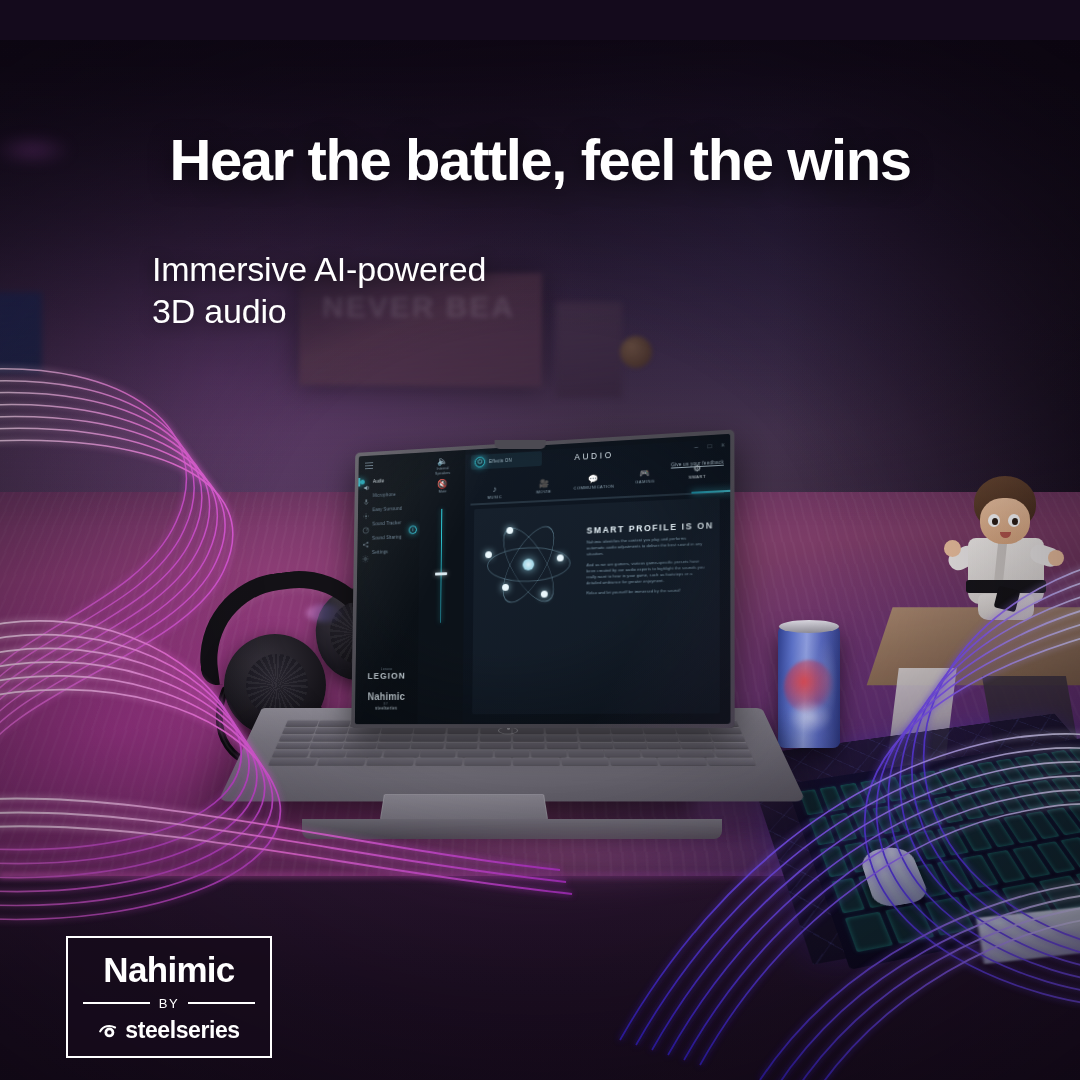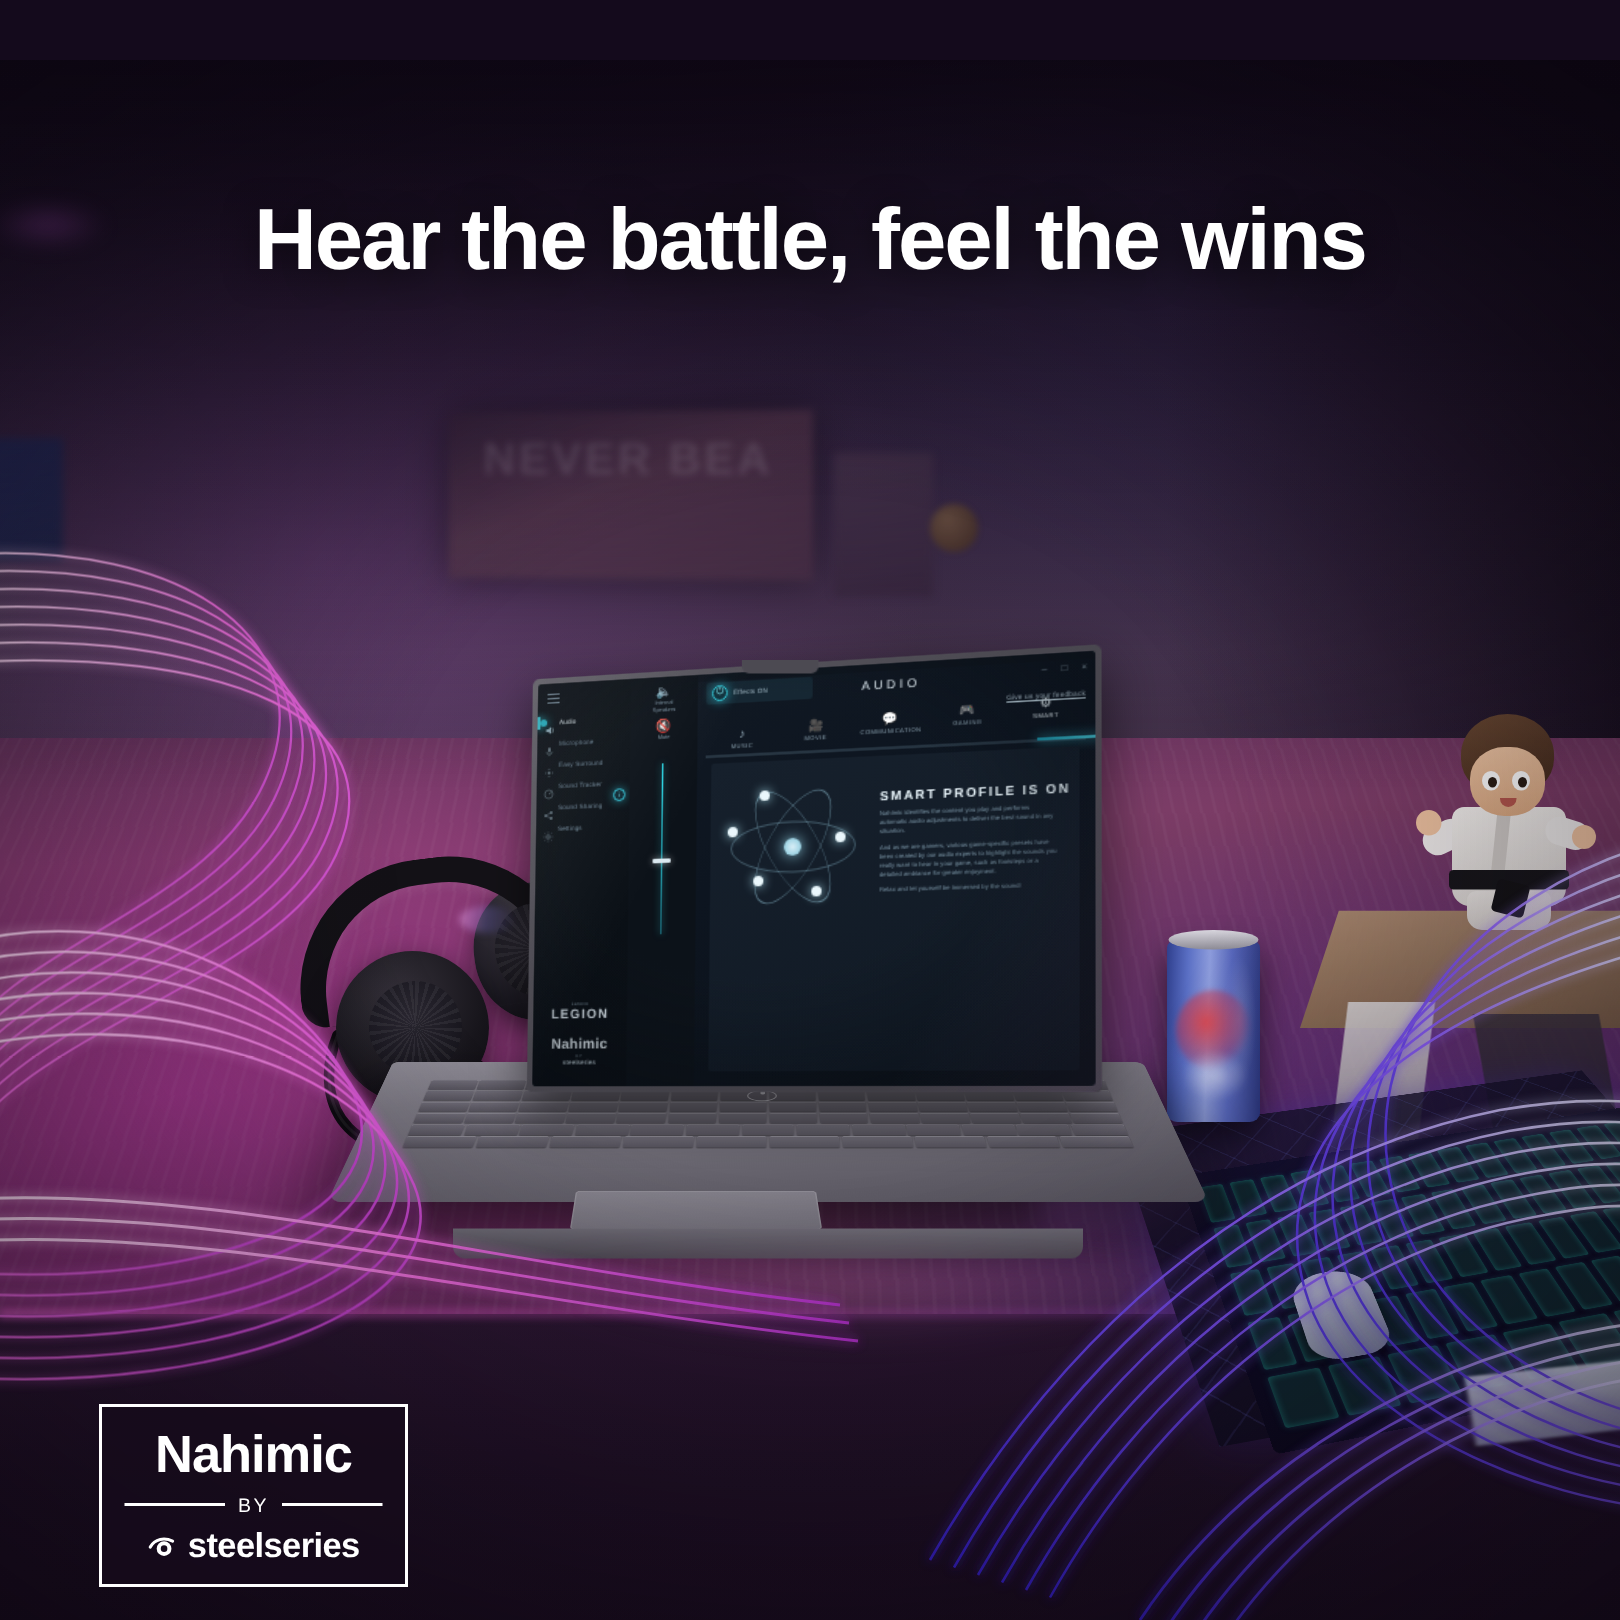--- a/index.html
+++ b/index.html
@@ -738,20 +738,22 @@
         <path d="M808 1064 C 882 950, 1004 888, 1110 876"></path>
       </g>
     </g>
   </svg>
 
   <div class="vignette"></div>
 
   <div class="headline">Hear the battle, feel the wins</div>
   <div class="sub-row">
     <div class="sub-b" id="featb">
+        <div>Immersive AI-powered</div>
+        <div>3D audio</div>
       </div>
   </div>
 
   <div class="logobox">
     <div class="lb-nah">Nahimic</div>
     <div class="lb-by-row">
       <div class="lb-rule"></div>
       <div class="lb-by">BY</div>
       <div class="lb-rule"></div>
     </div>

